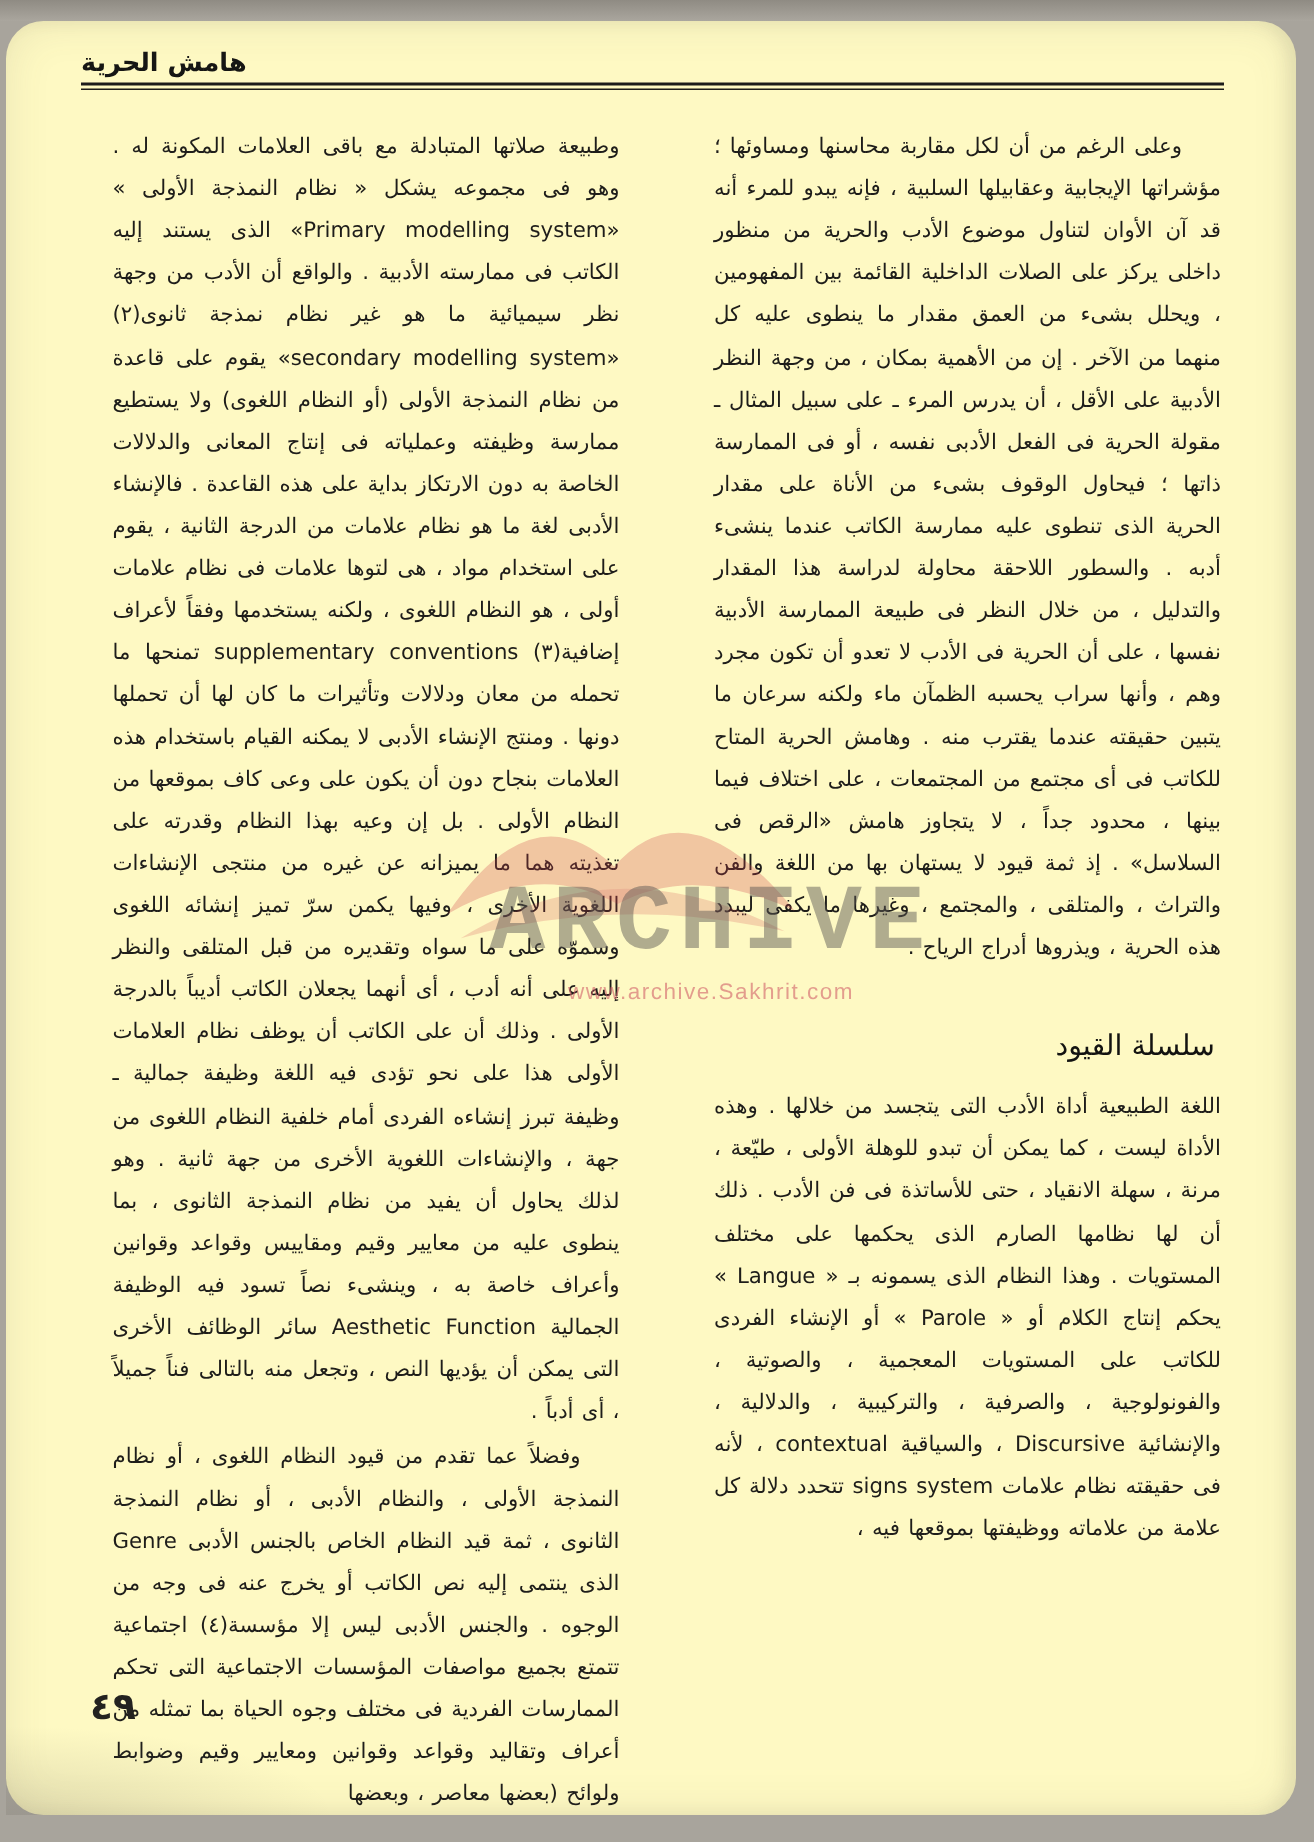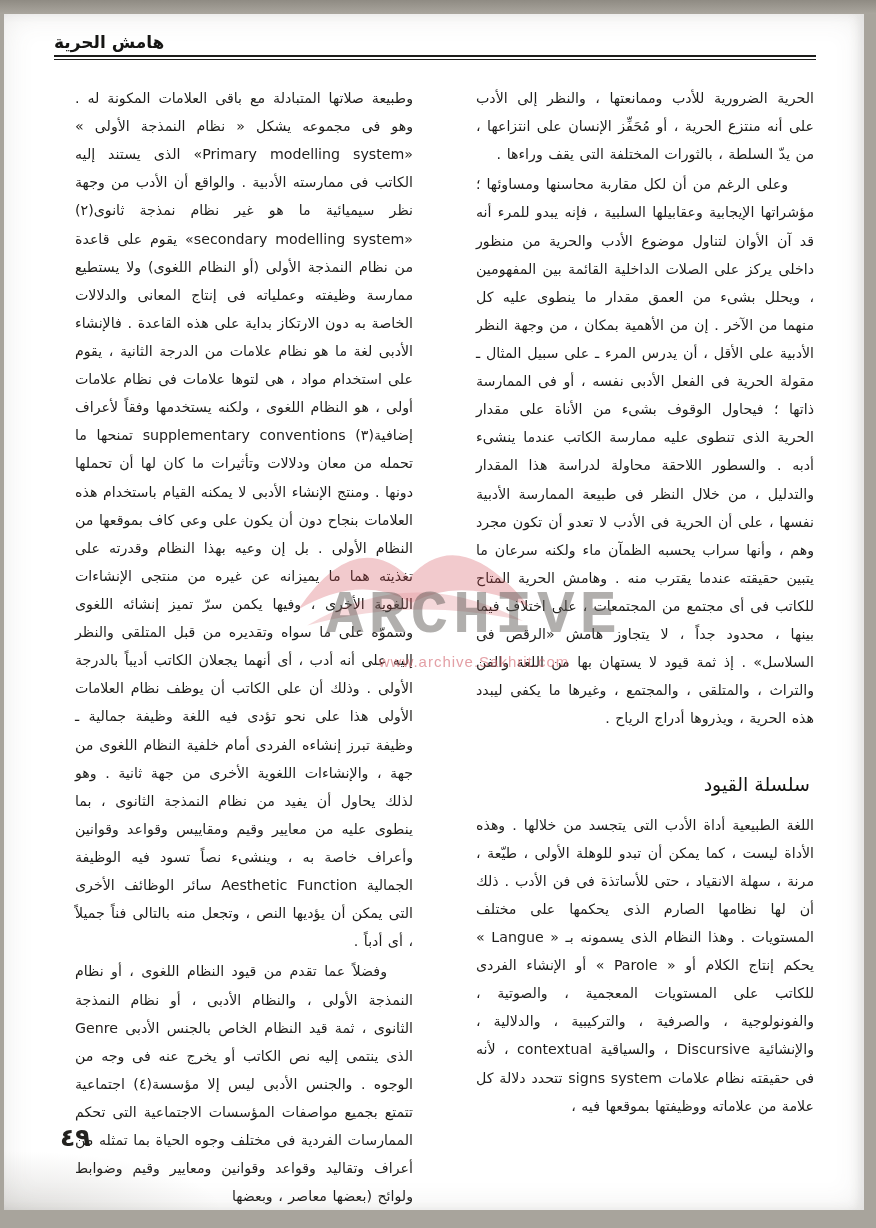--- a/index.html
+++ b/index.html
@@ -6,22 +6,23 @@
   html,body { width:876px; height:1228px; }
   body {
     position:relative;
     background:#a8a49c;
     font-family:"DejaVu Sans", sans-serif;
     overflow:hidden;
   }
   .page {
     position:absolute;
     left:4px; top:14px; right:12px; bottom:18px;
-    background:#ffffff;
+    background:#fef9c3;
     box-shadow: inset 0 0 30px rgba(90,85,75,0.12), inset -6px 0 10px rgba(90,85,75,0.10);
+    border-radius: 25px;
   }
   .page::after{ 
     content:"";
     position:absolute; left:0; bottom:0; width:220px; height:60px;
     background: radial-gradient(ellipse at 0% 100%, rgba(100,95,85,0.18), rgba(100,95,85,0) 70%);
     pointer-events:none;
   }
   .header {
     padding:18px 48px 0 50px;
     direction:rtl;
@@ -117,21 +118,20 @@
 <div class="page">
 
   <div class="header">
     <div class="header-title">هامش الحرية</div>
     <div class="header-rule"></div>
   </div>
 
   <div class="columns">
 
     <div class="col">
-      <p>الحرية الضرورية للأدب وممانعتها ، والنظر إلى الأدب على أنه منتزع الحرية ، أو مُحَفِّز الإنسان على انتزاعها ، من يدّ السلطة ، بالثورات المختلفة التى يقف وراءها .</p>
       <p class="indent">وعلى الرغم من أن لكل مقاربة محاسنها ومساوئها ؛ مؤشراتها الإيجابية وعقابيلها السلبية ، فإنه يبدو للمرء أنه قد آن الأوان لتناول موضوع الأدب والحرية من منظور داخلى يركز على الصلات الداخلية القائمة بين المفهومين ، ويحلل بشىء من العمق مقدار ما ينطوى عليه كل منهما من الآخر . إن من الأهمية بمكان ، من وجهة النظر الأدبية على الأقل ، أن يدرس المرء ـ على سبيل المثال ـ مقولة الحرية فى الفعل الأدبى نفسه ، أو فى الممارسة ذاتها ؛ فيحاول الوقوف بشىء من الأناة على مقدار الحرية الذى تنطوى عليه ممارسة الكاتب عندما ينشىء أدبه . والسطور اللاحقة محاولة لدراسة هذا المقدار والتدليل ، من خلال النظر فى طبيعة الممارسة الأدبية نفسها ، على أن الحرية فى الأدب لا تعدو أن تكون مجرد وهم ، وأنها سراب يحسبه الظمآن ماء ولكنه سرعان ما يتبين حقيقته عندما يقترب منه . وهامش الحرية المتاح للكاتب فى أى مجتمع من المجتمعات ، على اختلاف فيما بينها ، محدود جداً ، لا يتجاوز هامش «الرقص فى السلاسل» . إذ ثمة قيود لا يستهان بها من اللغة والفن والتراث ، والمتلقى ، والمجتمع ، وغيرها ما يكفى ليبدد هذه الحرية ، ويذروها أدراج الرياح .</p>
       <h2 class="section-heading">سلسلة القيود</h2>
       <p>اللغة الطبيعية أداة الأدب التى يتجسد من خلالها . وهذه الأداة ليست ، كما يمكن أن تبدو للوهلة الأولى ، طيّعة ، مرنة ، سهلة الانقياد ، حتى للأساتذة فى فن الأدب . ذلك أن لها نظامها الصارم الذى يحكمها على مختلف المستويات . وهذا النظام الذى يسمونه بـ « Langue » يحكم إنتاج الكلام أو « Parole » أو الإنشاء الفردى للكاتب على المستويات المعجمية ، والصوتية ، والفونولوجية ، والصرفية ، والتركيبية ، والدلالية ، والإنشائية Discursive ، والسياقية contextual ، لأنه فى حقيقته نظام علامات signs system تتحدد دلالة كل علامة من علاماته ووظيفتها بموقعها فيه ،</p>
     </div>
 
     <div class="col">
       <p>وطبيعة صلاتها المتبادلة مع باقى العلامات المكونة له . وهو فى مجموعه يشكل « نظام النمذجة الأولى » «Primary modelling system» الذى يستند إليه الكاتب فى ممارسته الأدبية . والواقع أن الأدب من وجهة نظر سيميائية ما هو غير نظام نمذجة ثانوى(٢) «secondary modelling system» يقوم على قاعدة من نظام النمذجة الأولى (أو النظام اللغوى) ولا يستطيع ممارسة وظيفته وعملياته فى إنتاج المعانى والدلالات الخاصة به دون الارتكاز بداية على هذه القاعدة . فالإنشاء الأدبى لغة ما هو نظام علامات من الدرجة الثانية ، يقوم على استخدام مواد ، هى لتوها علامات فى نظام علامات أولى ، هو النظام اللغوى ، ولكنه يستخدمها وفقاً لأعراف إضافية(٣) supplementary conventions تمنحها ما تحمله من معان ودلالات وتأثيرات ما كان لها أن تحملها دونها . ومنتج الإنشاء الأدبى لا يمكنه القيام باستخدام هذه العلامات بنجاح دون أن يكون على وعى كاف بموقعها من النظام الأولى . بل إن وعيه بهذا النظام وقدرته على تغذيته هما ما يميزانه عن غيره من منتجى الإنشاءات اللغوية الأخرى ، وفيها يكمن سرّ تميز إنشائه اللغوى وسموّه على ما سواه وتقديره من قبل المتلقى والنظر إليه على أنه أدب ، أى أنهما يجعلان الكاتب أديباً بالدرجة الأولى . وذلك أن على الكاتب أن يوظف نظام العلامات الأولى هذا على نحو تؤدى فيه اللغة وظيفة جمالية ـ وظيفة تبرز إنشاءه الفردى أمام خلفية النظام اللغوى من جهة ، والإنشاءات اللغوية الأخرى من جهة ثانية . وهو لذلك يحاول أن يفيد من نظام النمذجة الثانوى ، بما ينطوى عليه من معايير وقيم ومقاييس وقواعد وقوانين وأعراف خاصة به ، وينشىء نصاً تسود فيه الوظيفة الجمالية Aesthetic Function سائر الوظائف الأخرى التى يمكن أن يؤديها النص ، وتجعل منه بالتالى فناً جميلاً ، أى أدباً .</p>
       <p class="indent">وفضلاً عما تقدم من قيود النظام اللغوى ، أو نظام النمذجة الأولى ، والنظام الأدبى ، أو نظام النمذجة الثانوى ، ثمة قيد النظام الخاص بالجنس الأدبى Genre الذى ينتمى إليه نص الكاتب أو يخرج عنه فى وجه من الوجوه . والجنس الأدبى ليس إلا مؤسسة(٤) اجتماعية تتمتع بجميع مواصفات المؤسسات الاجتماعية التى تحكم الممارسات الفردية فى مختلف وجوه الحياة بما تمثله من أعراف وتقاليد وقواعد وقوانين ومعايير وقيم وضوابط ولوائح (بعضها معاصر ، وبعضها</p>
     </div>
 

